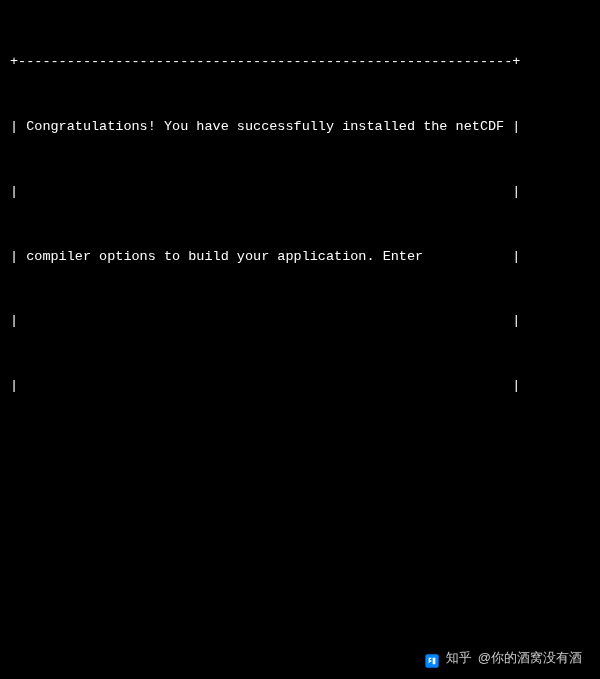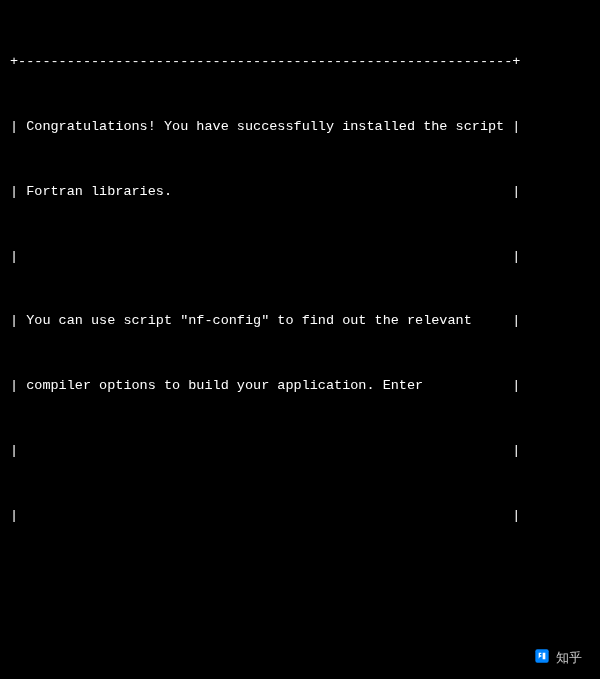--- a/index.html
+++ b/index.html
@@ -22,38 +22,36 @@
       white-space: pre;
     }
     .watermark {
       position: absolute;
       bottom: 10px;
       right: 18px;
       color: #cccccc;
       font-family: Arial, sans-serif;
       font-size: 13px;
       display: flex;
-      align-items: flex-start;
+      align-items: flex-end;
       gap: 6px;
       background: transparent;
     }
     .watermark-logo {
       display: inline-flex;
       align-items: center;
     }
   </style>
 </head>
 <body>
 
 <div class="terminal">
   <div>+-------------------------------------------------------------+</div>
-  <div>| Congratulations! You have successfully installed the script |</div>
-  <div>| Fortran libraries.                                          |</div>
+  <div>| Congratulations! You have successfully installed the netCDF |</div>
   <div>|                                                             |</div>
-  <div>| You can use script "nf-config" to find out the relevant     |</div>
   <div>| compiler options to build your application. Enter           |</div>
   <div>|                                                             |</div>
   <div>|                                                             |</div>
   
   
   
   
   
   
   
@@ -73,13 +71,14 @@
 </div>
 
 <div class="watermark">
   <span class="watermark-logo">
     <svg width="16" height="16" viewBox="0 0 24 24" fill="none">
       <rect x="2" y="2" width="20" height="20" rx="3" fill="#0084ff"></rect>
       <path d="M7 7h4v2H9v2h2v2H9l-2 3V7zm6 0h4v10h-4V7zm2 2v6h0V9z" fill="#fff"></path>
     </svg>
   </span>
   <span>知乎</span>
+  <span>@你的酒窝没有酒</span>
 </div>
 
 </body></html>

